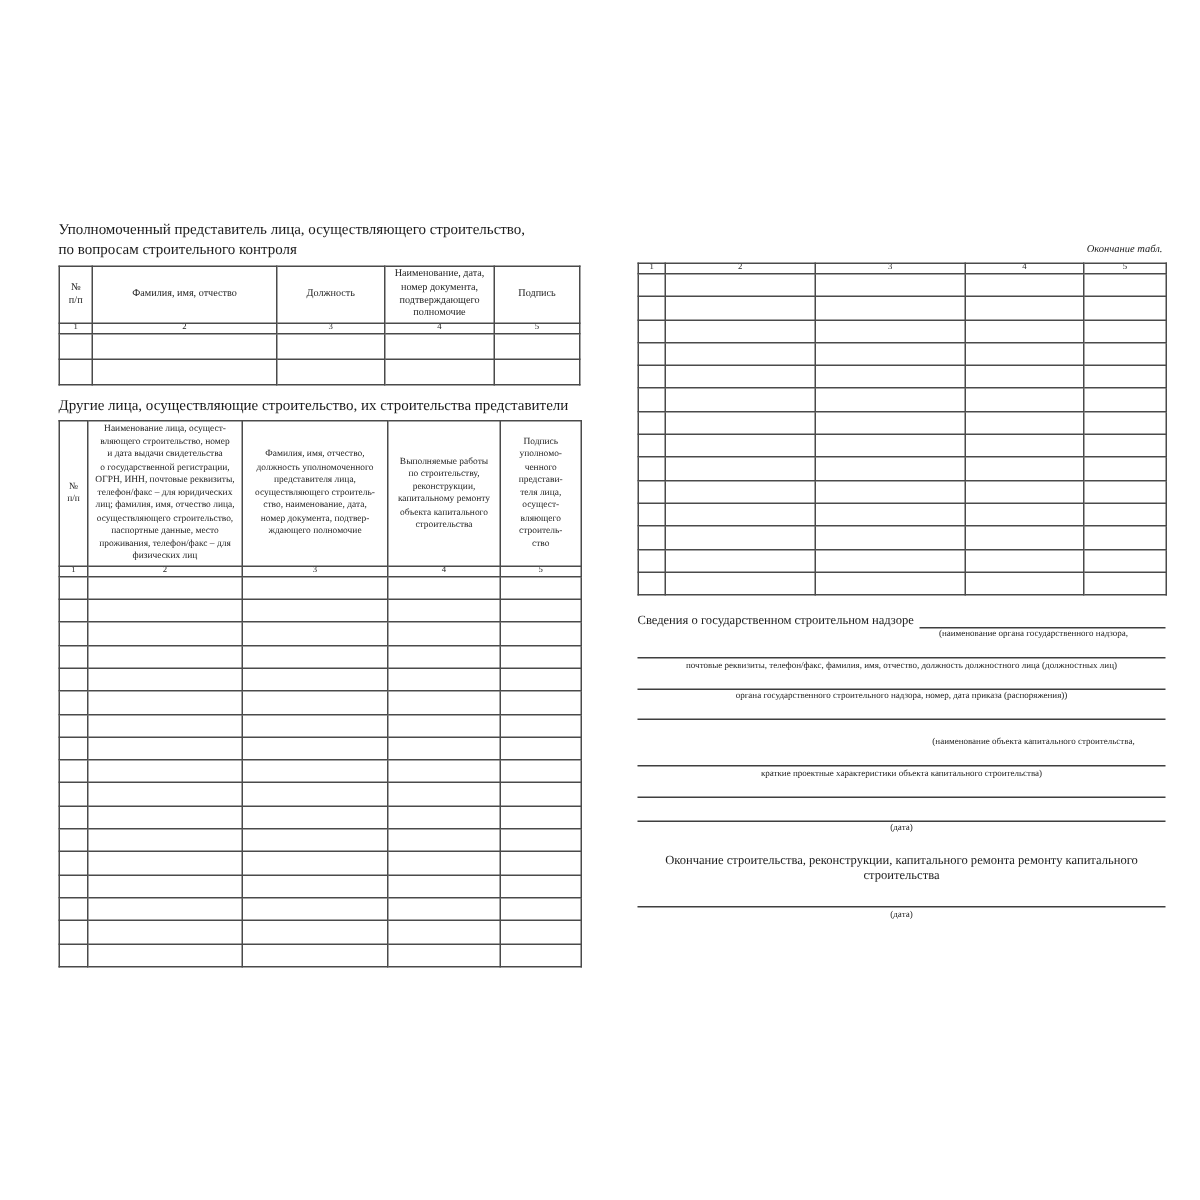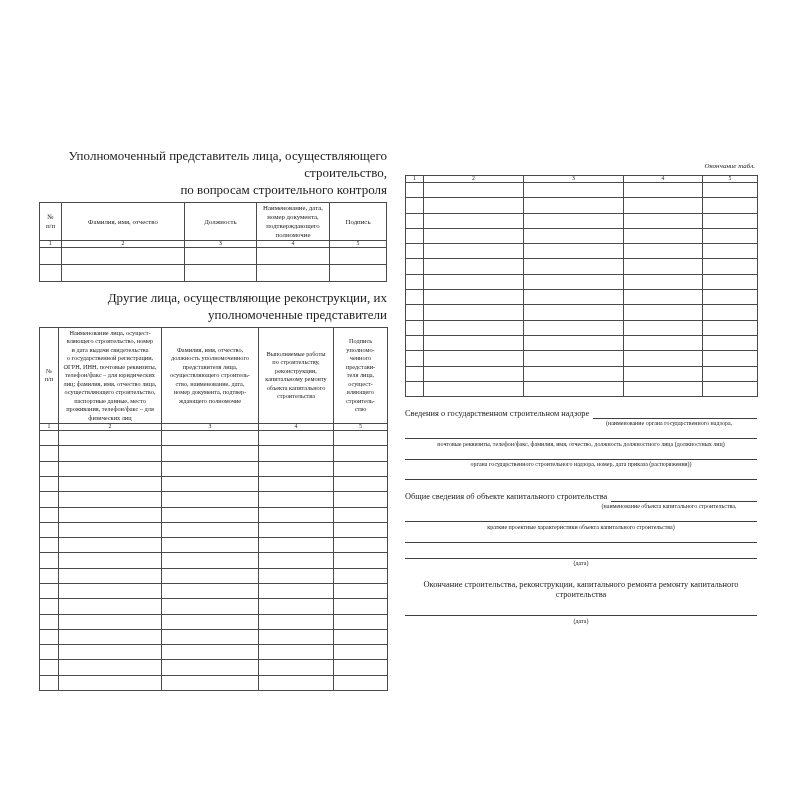--- a/index.html
+++ b/index.html
@@ -5,23 +5,23 @@
   * { margin:0; padding:0; box-sizing:border-box; }
   html,body { width:800px; height:800px; background:#ffffff; }
   body {
     position:relative;
     font-family:"Liberation Serif","DejaVu Serif",serif;
     color:#1c1c1c;
     -webkit-font-smoothing:antialiased;
   }
   .page { position:absolute; }
   .page-left  { left:39px;  top:147px; width:348px; }
-  .page-right { left:405px; top:162px; width:352px; }
-
-  .tbl-title { text-align:right; font-size:13px; line-height:1.32; white-space:pre-line; }
+  .page-right { left:425px; top:162px; width:352px; }
+
+  .tbl-title { text-align:left; font-size:10px; line-height:1.32; white-space:pre-line; }
   .tbl-title.second { margin-top:7px; margin-bottom:3px; }
 
   table { border-collapse:collapse; table-layout:fixed; }
   td, th {
     border:1px solid #4a4a4a;
     font-weight:normal;
     text-align:center;
     vertical-align:middle;
     overflow:hidden;
   }
@@ -100,21 +100,21 @@
         <tr>
           <td></td>
           <td></td>
           <td></td>
           <td></td>
           <td></td>
         </tr>
       </tbody>
   </table>
 
-  <div class="tbl-title second">Другие лица, осуществляющие реконструкции, их уполномоченные представители</div>
+  <div class="tbl-title second">Другие лица, осуществляющие строительство, их строительства представители</div>
 
   <table class="t2">
     <colgroup>
       <col style="width:19px">
         <col style="width:103px">
         <col style="width:97px">
         <col style="width:75px">
         <col style="width:54px">
     </colgroup>
     <thead>
@@ -418,24 +418,20 @@
     </div>
     <div class="inline-caption">(наименование органа государственного надзора,</div>
     <div class="blank"></div>
     <div class="caption">почтовые реквизиты, телефон/факс, фамилия, имя, отчество, должность должностного лица (должностных лиц)</div>
     <div class="blank"></div>
     <div class="caption">органа государственного строительного надзора, номер, дата приказа (распоряжения))</div>
     <div class="blank"></div>
   </div>
 
   <div class="section">
-    <div class="head-row">
-      <span class="head">Общие сведения об объекте капитального строительства</span>
-      <span class="fill"></span>
-    </div>
     <div class="inline-caption">(наименование объекта капитального строительства,</div>
     <div class="blank"></div>
     <div class="caption">краткие проектные характеристики объекта капитального строительства)</div>
     <div class="blank"></div>
   </div>
 
   <div>
     <div class="blank tall"></div>
     <div class="caption">(дата)</div>
   </div>

